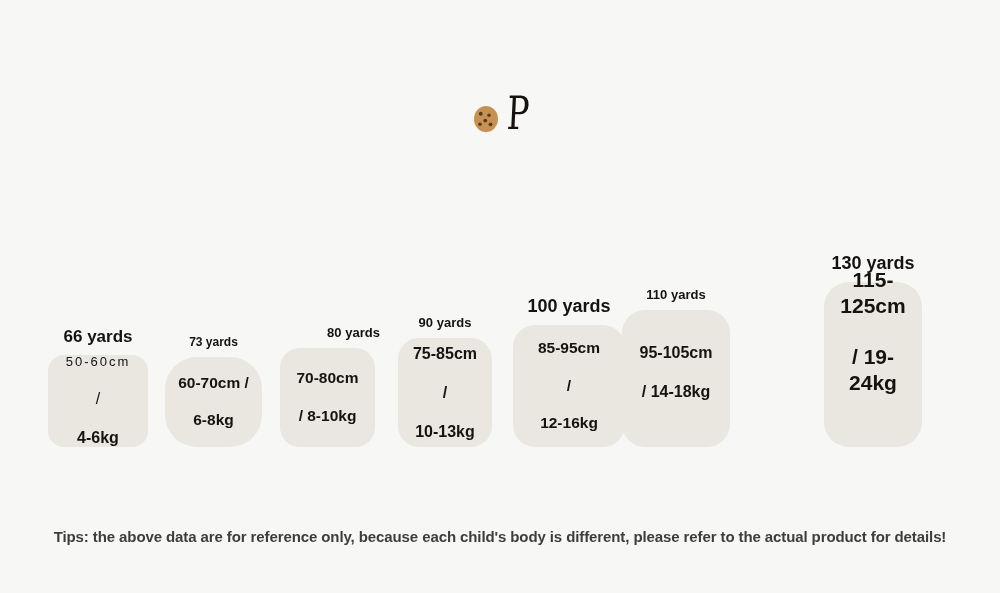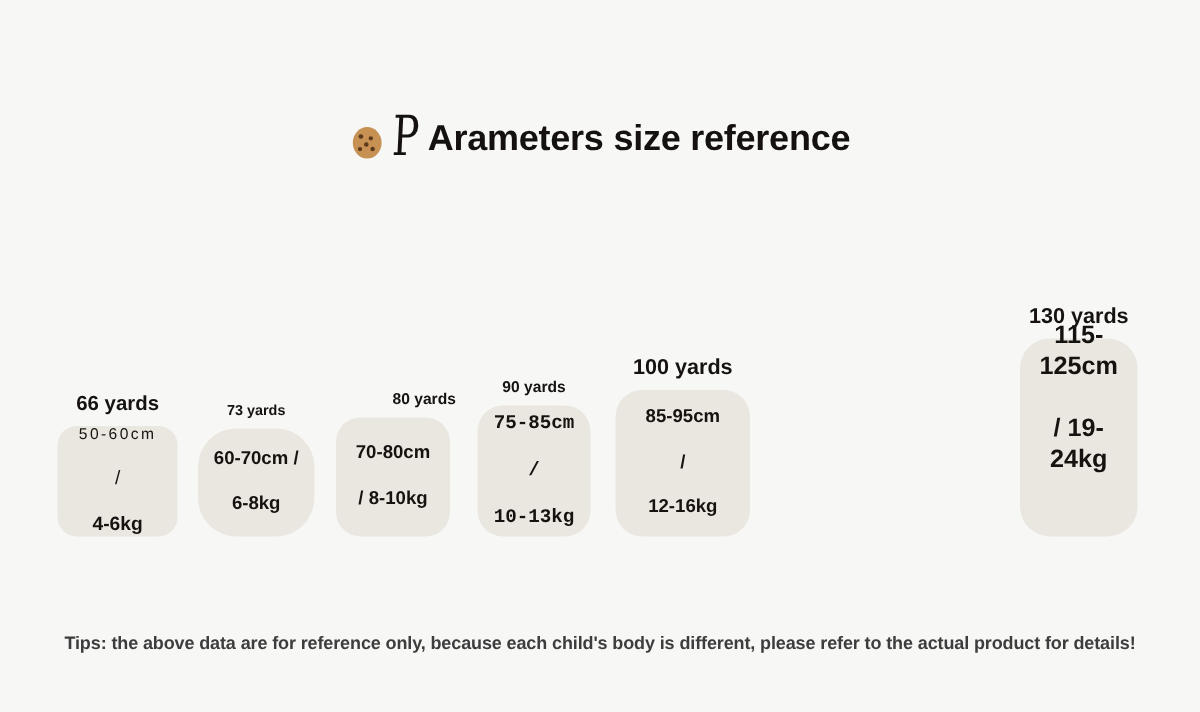--- a/index.html
+++ b/index.html
@@ -128,21 +128,20 @@
 <div class="title-row">
   <svg class="cookie-icon" viewBox="0 0 40 40">
     <ellipse cx="20" cy="20" rx="16" ry="17.5" fill="#c79153"></ellipse>
     <circle cx="13" cy="13" r="2.6" fill="#5b3a1c"></circle>
     <circle cx="24" cy="15" r="2.4" fill="#5b3a1c"></circle>
     <circle cx="19" cy="22" r="2.5" fill="#5b3a1c"></circle>
     <circle cx="12" cy="27" r="2.4" fill="#5b3a1c"></circle>
     <circle cx="26" cy="27" r="2.5" fill="#5b3a1c"></circle>
   </svg>
   <span class="title-p">P</span>
-  <span class="title-text">Arameters size reference</span>
 </div>
 
 <div class="sizes">
 
   <div class="size-col" style="left:48px;">
     <div class="size-label" style="font-size:17px;">66 yards</div>
     <div class="size-box" style="width:100px;height:92px;border-radius:16px;">
       <div class="size-value" style="font-size:16px;">
         <span class="light-line">50-60cm</span>
         <span class="slash-line">/</span>
@@ -166,43 +165,52 @@
     <div class="size-box" style="width:95px;height:99px;border-radius:20px;">
       <div class="size-value" style="font-size:15.5px;">
         <span class="bold-line">70-80cm</span>
         <span class="bold-line">/ 8-10kg</span>
       </div>
     </div>
   </div>
 
   <div class="size-col" style="left:398px;">
     <div class="size-label" style="font-size:13px;">90 yards</div>
-    <div class="size-box" style="width:94px;height:109px;border-radius:21px;font-family:Liberation Mono, monospace;">
+    <div class="size-box" style="width:94px;height:109px;border-radius:21px;">
       <div class="size-value" style="font-size:16px;">
         <span class="bold-line">75-85cm</span>
         <span class="bold-line">/</span>
         <span class="bold-line">10-13kg</span>
       </div>
     </div>
   </div>
 
   <div class="size-col" style="left:513px;">
     <div class="size-label" style="font-size:18px;">100 yards</div>
     <div class="size-box" style="width:112px;height:122px;border-radius:22px;">
       <div class="size-value" style="font-size:15.5px;">
         <span class="bold-line">85-95cm</span>
         <span class="bold-line">/</span>
         <span class="bold-line">12-16kg</span>
       </div>
     </div>
   </div>
 
-
-
-  <div class="size-col" style="left:850px;">
+  <div class="size-col" style="left:622px;">
+    <div class="size-label" style="font-size:13px;">110 yards</div>
+    <div class="size-box align-bottom" style="width:108px;height:137px;border-radius:23px;">
+      <div class="size-value" style="font-size:16px;">
+        <span class="bold-line">95-105cm</span>
+        <span class="bold-line">/ 14-18kg</span>
+      </div>
+    </div>
+  </div>
+
+
+  <div class="size-col" style="left:824px;">
     <div class="size-label" style="font-size:18px;">130 yards</div>
     <div class="size-box align-bottom" style="width:98px;height:165px;border-radius:25px;">
       <div class="size-value" style="font-size:21px;">
         <span class="bold-line">115-125cm</span>
         <span class="bold-line">/ 19-24kg</span>
       </div>
     </div>
   </div>
 
 </div>

